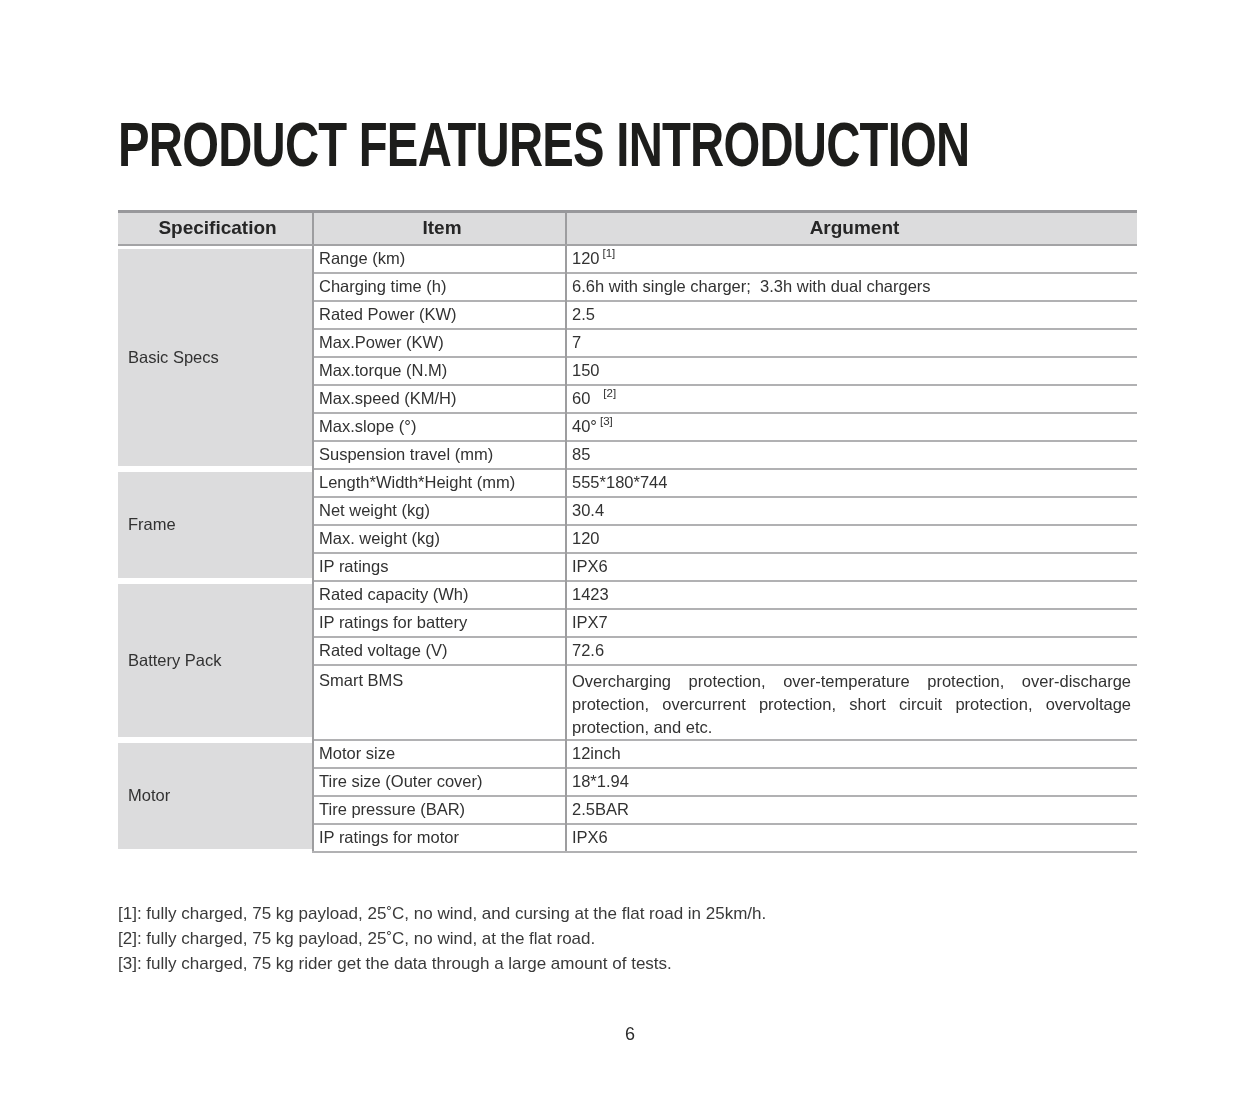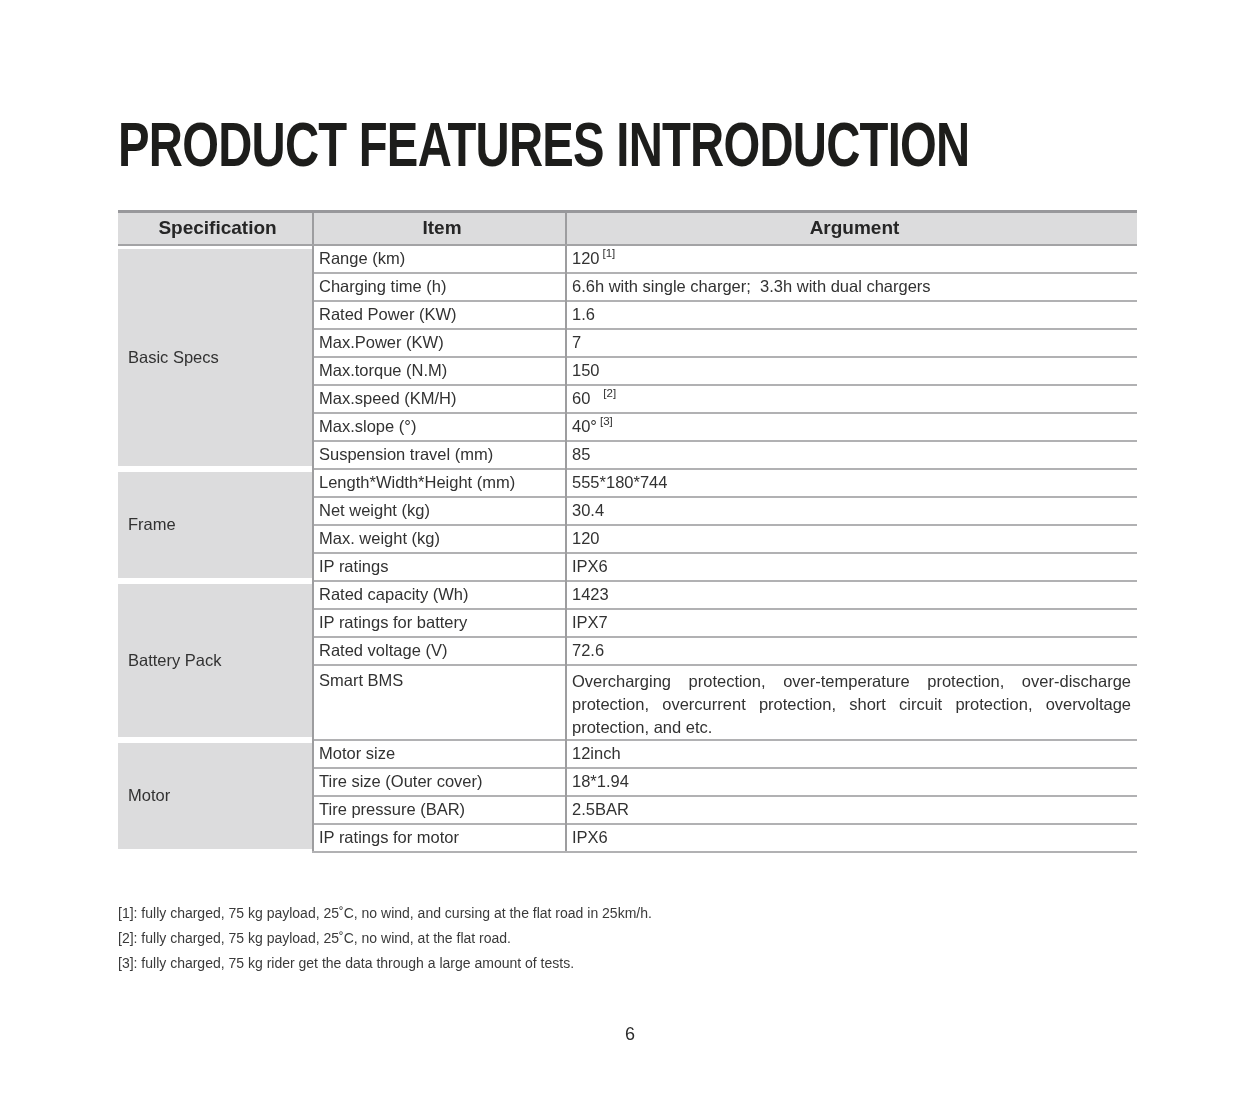--- a/index.html
+++ b/index.html
@@ -90,21 +90,21 @@
     position: relative;
     top: -7px;
     margin-left: 3px;
     letter-spacing: 0;
   }
   .sup.gap { margin-left: 13px; }
 
   .footnotes {
     position: absolute;
     left: 118px; top: 901px;
-    font-size: 14px;
+    font-size: 17px;
     line-height: 25px;
     color: var(--footnote-text, #3a3a3a);
   }
   .page-number {
     position: absolute;
     left: 0; top: 1024px;
     width: 100%;
     text-align: center;
     font-size: 18px;
     color: #2b2b2b;
@@ -138,21 +138,21 @@
           </td>
           <td class="item-cell">Range (km)</td>
           <td class="arg-cell"><span>120</span><span class="sup">[1]</span></td>
         </tr>
         <tr>
           <td class="item-cell">Charging time (h)</td>
           <td class="arg-cell"><span>6.6h with single charger;  3.3h with dual chargers</span></td>
         </tr>
         <tr>
           <td class="item-cell">Rated Power (KW)</td>
-          <td class="arg-cell"><span>1.6</span></td>
+          <td class="arg-cell"><span>2.5</span></td>
         </tr>
         <tr>
           <td class="item-cell">Max.Power (KW)</td>
           <td class="arg-cell"><span>7</span></td>
         </tr>
         <tr>
           <td class="item-cell">Max.torque (N.M)</td>
           <td class="arg-cell"><span>150</span></td>
         </tr>
         <tr>

